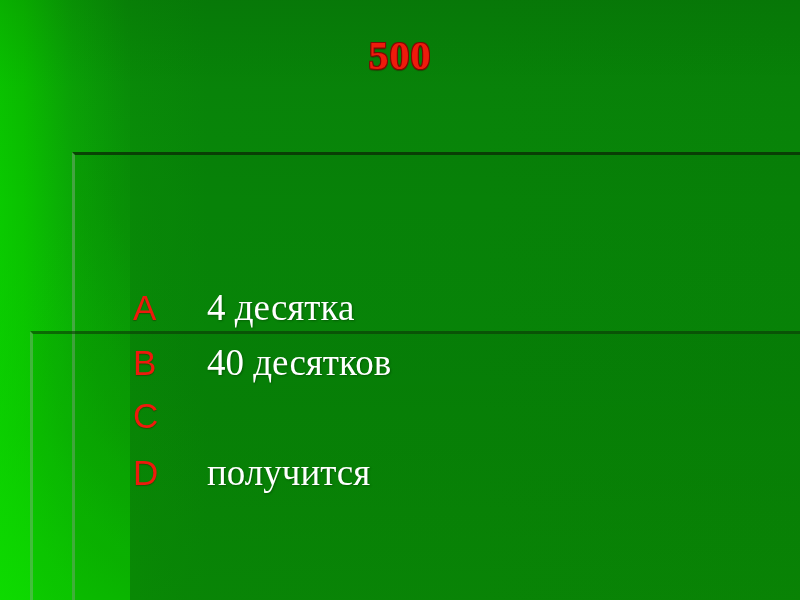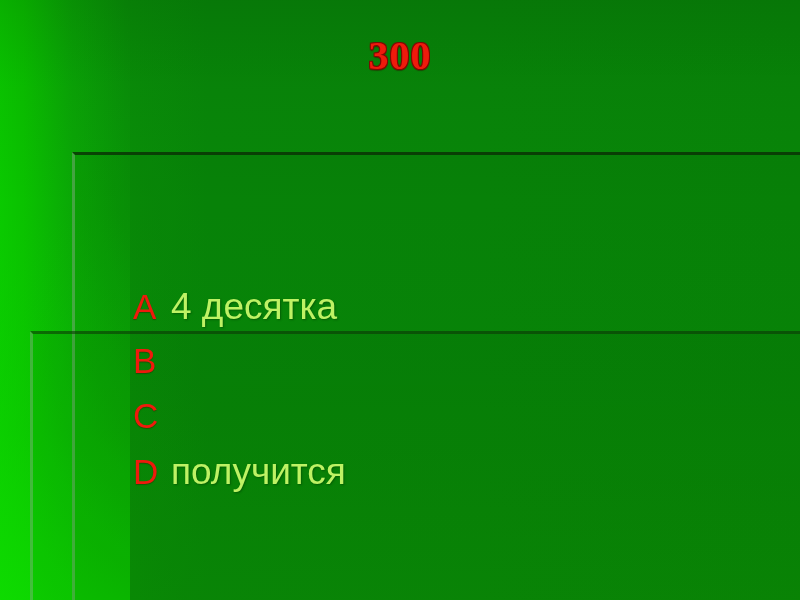--- a/index.html
+++ b/index.html
@@ -159,54 +159,56 @@
   .answer-letter {
     font-family: "Liberation Sans", sans-serif;
     font-size: 35px;
     font-weight: normal;
     color: #ef1a0c;
     width: 38px;
     flex: 0 0 38px;
     text-shadow: 0 1px 1px rgba(60,0,0,0.35);
   }
   .answer-text {
-    font-family: Liberation Sans, sans-serif;
+    font-family: Liberation Serif, serif;
     font-size: 37px;
     font-weight: normal;
-    color: #bef264;
+    color: #ffffff;
     white-space: nowrap;
     text-shadow: 1px 1px 2px rgba(0, 50, 0, 0.45);
+    margin-left: 36px;
   }
 </style>
 </head>
 <body>
 
 <div id="slide">
 
   <div class="bg-base"></div>
   <div class="bg-vert"></div>
   <div class="bg-leftglow"></div>
 
   <div class="panel panel-a"></div>
   <div class="panel panel-b"></div>
 
   <div class="content">
 
-    <div class="score-header">300</div>
+    <div class="score-header">500</div>
 
 
     <div class="answers">
 
       <div class="answer-row">
         <span class="answer-letter">A</span>
         <span class="answer-text">4 десятка</span>
       </div>
 
       <div class="answer-row">
         <span class="answer-letter">B</span>
+        <span class="answer-text">40 десятков</span>
       </div>
 
       <div class="answer-row">
         <span class="answer-letter">C</span>
       </div>
 
       <div class="answer-row">
         <span class="answer-letter">D</span>
         <span class="answer-text">получится</span>
       </div>

